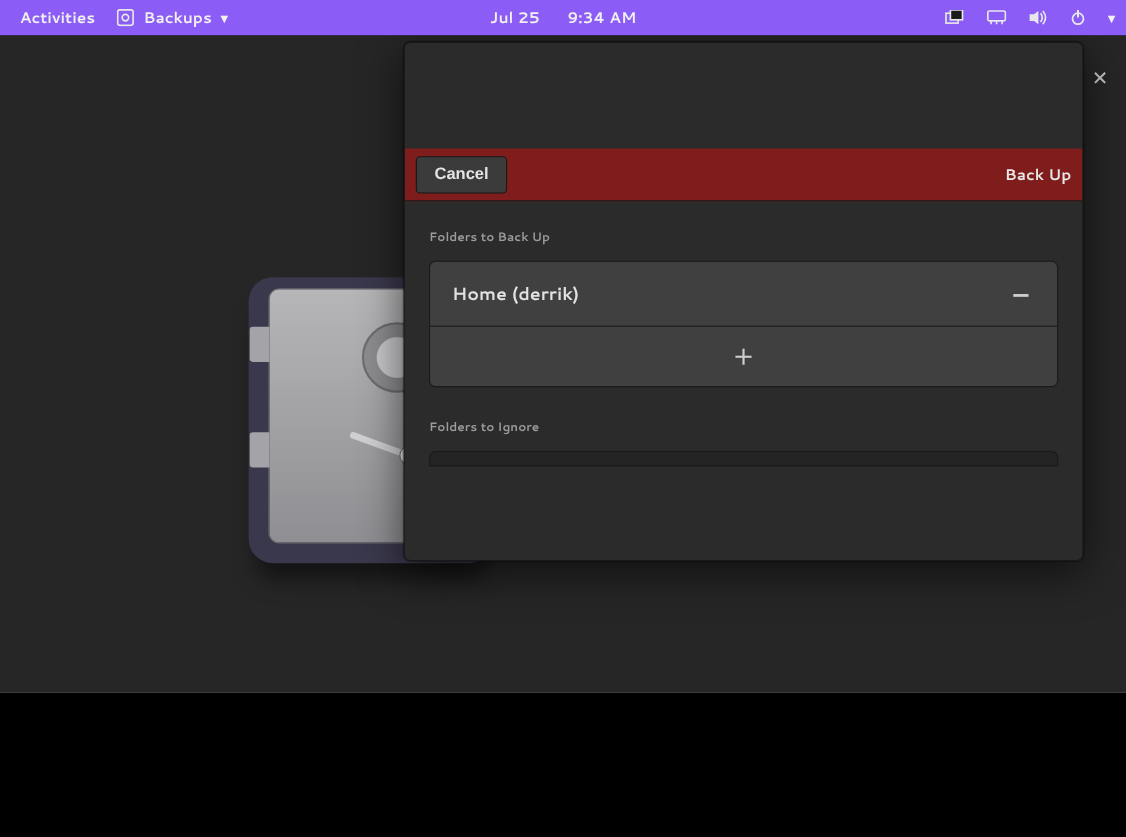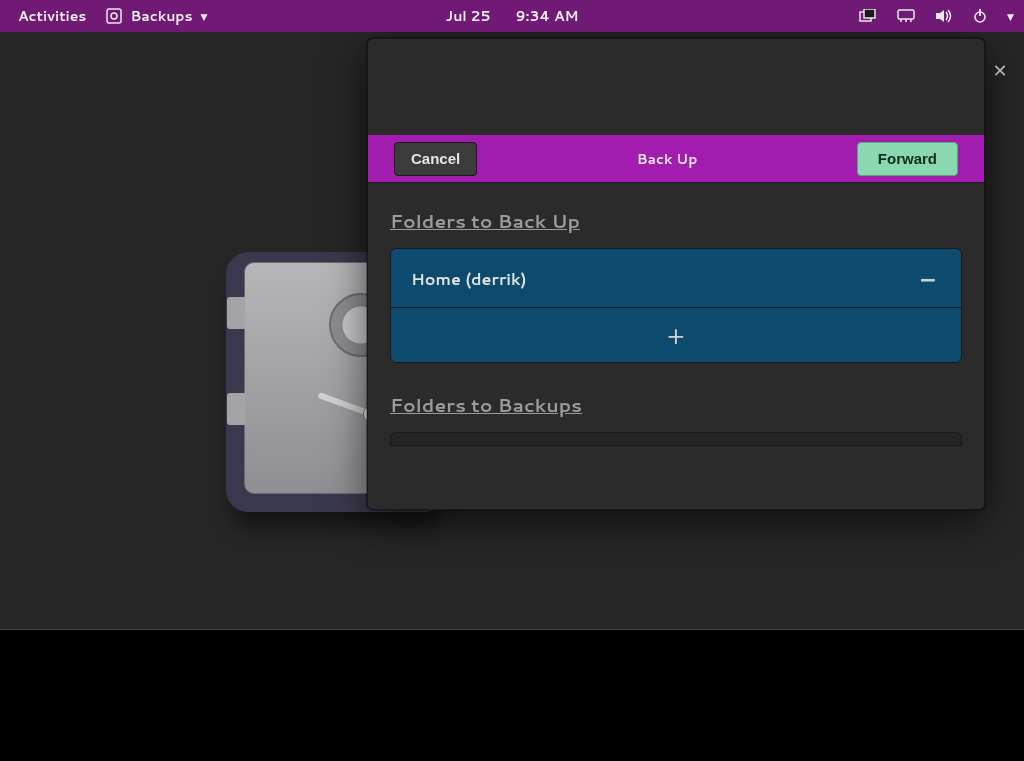--- a/index.html
+++ b/index.html
@@ -1,21 +1,21 @@
 <!DOCTYPE html>
 <html><head>
 <meta charset="utf-8">
 <style>
   * { box-sizing: border-box; margin: 0; padding: 0; }
   html, body { width: 1024px; height: 761px; overflow: hidden; font-family: "Cantarell", "DejaVu Sans", sans-serif; background: #000; color: #d4d4d4; }
   
   
   .top-panel {
     height: 32px;
-    background: #701a75;
+    background: #8b5cf6;
     display: flex;
     align-items: center;
     padding: 0 10px;
     color: #f0f0f0;
     font-weight: 700;
     font-size: 14px;
     position: relative;
     z-index: 100;
   }
   .top-panel .activities { padding: 0 8px; cursor: pointer; }
@@ -190,26 +190,26 @@
     width:32px; height:32px;
     display:flex; align-items:center; justify-content:center;
     color:#d8d8d8;
     cursor:pointer;
     font-size:18px;
     font-weight:bold;
   }
 
   .modal .dialog-bar {
     height:48px;
-    background:#a21caf;
+    background:#7f1d1d;
     border-bottom:1px solid #1b1b1b;
     display:flex;
     align-items:center;
     justify-content:space-between;
-    padding: 0 26px;
+    padding: 0 10px;
     margin-top: 96px;
   }
   .btn {
     height:34px;
     border-radius:4px;
     border:1px solid #171717;
     background:#3b3b3b;
     color:#e4e4e4;
     font-weight:700;
     font-size:15px;
@@ -229,26 +229,25 @@
   }
 
   .modal .content {
     flex:1;
     overflow:auto;
     padding: 24px 22px 0 22px;
   }
   .section-label {
     color:#9b9b9b;
     font-weight:800;
-    font-size:19px;
+    font-size:11px;
     margin-bottom:14px;
-    text-decoration:underline;
   }
   .list-frame {
-    background:#0c4a6e;
+    background:#404040;
     border:1px solid #1a1a1a;
     border-radius:6px;
     margin-bottom:28px;
   }
   .list-row {
     display:flex;
     align-items:center;
     justify-content:space-between;
     padding: 16px 20px;
     color:#e2e2e2;
@@ -380,34 +379,33 @@
             </svg>
         </div>
         <div class="win-close">✕</div>
       </div>
     </div>
 
     <div class="modal">
       <div class="dialog-bar">
         <button class="btn">Cancel</button>
         <div class="dialog-title">Back Up</div>
-        <button class="btn suggested">Forward</button>
       </div>
       <div class="content">
         <div class="section-label">Folders to Back Up</div>
         <div class="list-frame">
           <div class="list-row">
             <span>Home (derrik)</span>
             <span class="row-action">−</span>
           </div>
           <div class="row-sep"></div>
           <div class="add-row">
             <span>+</span>
           </div>
         </div>
 
-        <div class="section-label">Folders to Backups</div>
+        <div class="section-label">Folders to Ignore</div>
         <div class="ignore-frame"></div>
       </div>
     </div>
 
   </div>
 </div>
 
 </body></html>

